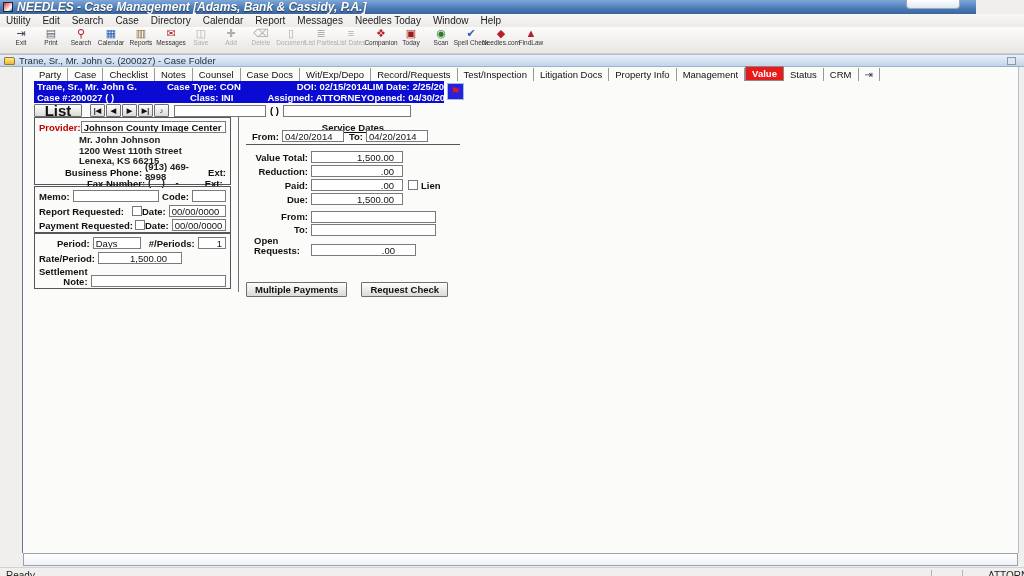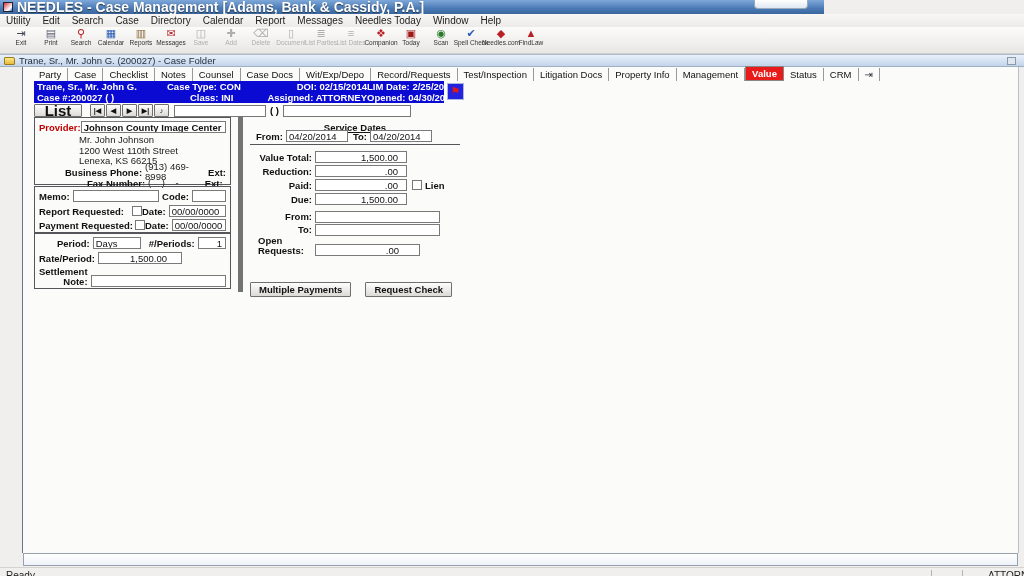--- a/index.html
+++ b/index.html
@@ -1,23 +1,23 @@
 <!DOCTYPE html>
 <html><head>
 <meta charset="utf-8">
 <style>
   * { margin:0; padding:0; box-sizing:border-box; }
   html,body { width:1024px; height:576px; overflow:hidden; }
   body { font-family:"Liberation Sans", sans-serif; background:#f0efee; position:relative; }
   #app { position:absolute; inset:0; width:1024px; height:576px; overflow:hidden; }
 
   
-  .titlebar { position:absolute; left:0; top:0; width:824px; height:14px;
+  .titlebar { position:absolute; left:0; top:0; width:976px; height:14px;
     background:linear-gradient(#7fa8d9,#4a7ab5 60%,#3a669d); display:flex; align-items:center;
-    color:#fff; font-size:14px; font-weight:bold; padding-left:3px; text-shadow:0 1px 1px #234; }
+    color:#fff; font-size:12px; font-weight:bold; padding-left:3px; text-shadow:0 1px 1px #234;font-style:italic; }
   .appicon { width:10px; height:10px; background:linear-gradient(135deg,#d33,#fff 70%,#36c);
     border:1px solid #223; margin-right:4px; flex:0 0 auto; }
   .wincontrols { position:absolute; right:16px; top:0; width:54px; height:9px;
     background:linear-gradient(#fff,#dfe8f2); border-radius:0 0 4px 4px; border:1px solid #9ab; border-top:none; }
 
   
   .menubar { position:absolute; left:0; top:14px; width:1024px; height:13px;
     background:linear-gradient(#f8f7f6,#ecebe9); display:flex; align-items:center; font-size:10px; color:#222; }
   .menubar span { padding:0 6px; cursor:default; }
 
@@ -72,21 +72,21 @@
 
   
   .panelbox { position:absolute; background:transparent; border:1px solid #55565a; }
   .lbl { font-weight:bold; font-size:9.5px; color:#111; white-space:nowrap; }
   .red { color:#c00000; }
   .field { background:#fff; border:1px solid #7a7a7a; height:12px; font-size:9.5px; color:#111;
     padding:0 2px; line-height:11px; overflow:hidden; white-space:nowrap; }
   .num { text-align:right; padding-right:8px; }
   .cb { width:10px; height:10px; background:#fff; border:1px solid #777; flex:0 0 auto; }
   .frow { display:flex; align-items:center; }
-  .addr { font-weight:normal; font-size:9.5px; color:#222; line-height:10.5px; }
+  .addr { font-weight:bold; font-size:9.5px; color:#222; line-height:10.5px; }
 
   .bigbtn { height:15px; padding:0 8px; font-size:9.5px; }
 
   
   .bottomstrip { position:absolute; left:23px; top:553px; width:995px; height:13px;
     background:linear-gradient(#ffffff,#eef2f8); border:1px solid #98a2ae; }
   .statusbar { position:absolute; left:0; top:567px; width:1024px; height:18px;
     background:#f0efee; border-top:1px solid #d5d3d0; font-size:10px; color:#222; }
   .statusbar .cell { position:absolute; top:2px; }
   .sdiv { position:absolute; top:2px; width:1px; height:14px; background:#b5b3b0; }
@@ -300,21 +300,21 @@
       </div>
       <div class="frow" style="height:22px; align-items:flex-end;">
         <span class="lbl" style="text-align:right; line-height:10px;">
           <span>Settlement</span><br>
           <span>Note:</span>
         </span>
         <span class="field" style="flex:1; margin-left:3px;"></span>
       </div>
     </div>
 
-    <div style="position:absolute; left:215px; top:50px; width:222px; height:175px; border-left:5px solid #737373; padding-left:7px;">
+    <div style="position:absolute; left:215px; top:50px; width:222px; height:175px; border-left:1px solid #737373; padding-left:7px;">
       <div style="text-align:center; height:13px;">
         <span class="lbl" style="text-decoration:underline;">Service Dates</span>
       </div>
       <div class="frow" style="height:15px; border-bottom:1px solid #55565a; padding-bottom:2px;">
         <span class="lbl" style="margin-left:6px;">From:</span>
         <span class="field" style="width:62px; margin-left:3px;">04/20/2014</span>
         <span class="lbl" style="margin-left:5px;">To:</span>
         <span class="field" style="width:62px; margin-left:3px;">04/20/2014</span>
       </div>
       <div class="frow" style="height:14px; margin-top:5px;">

